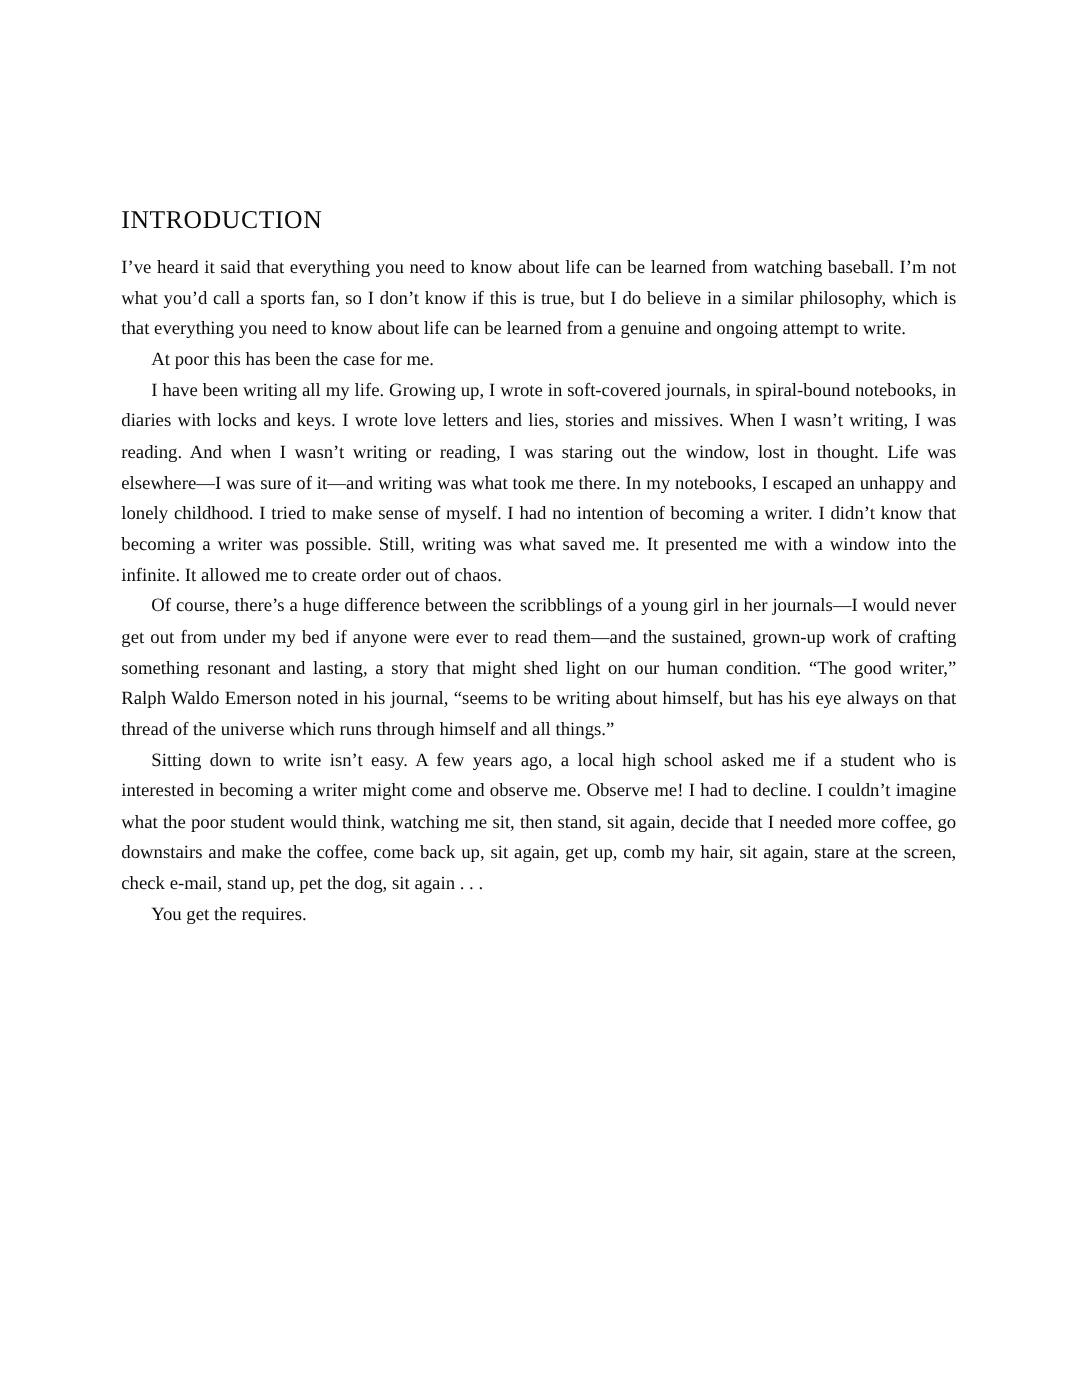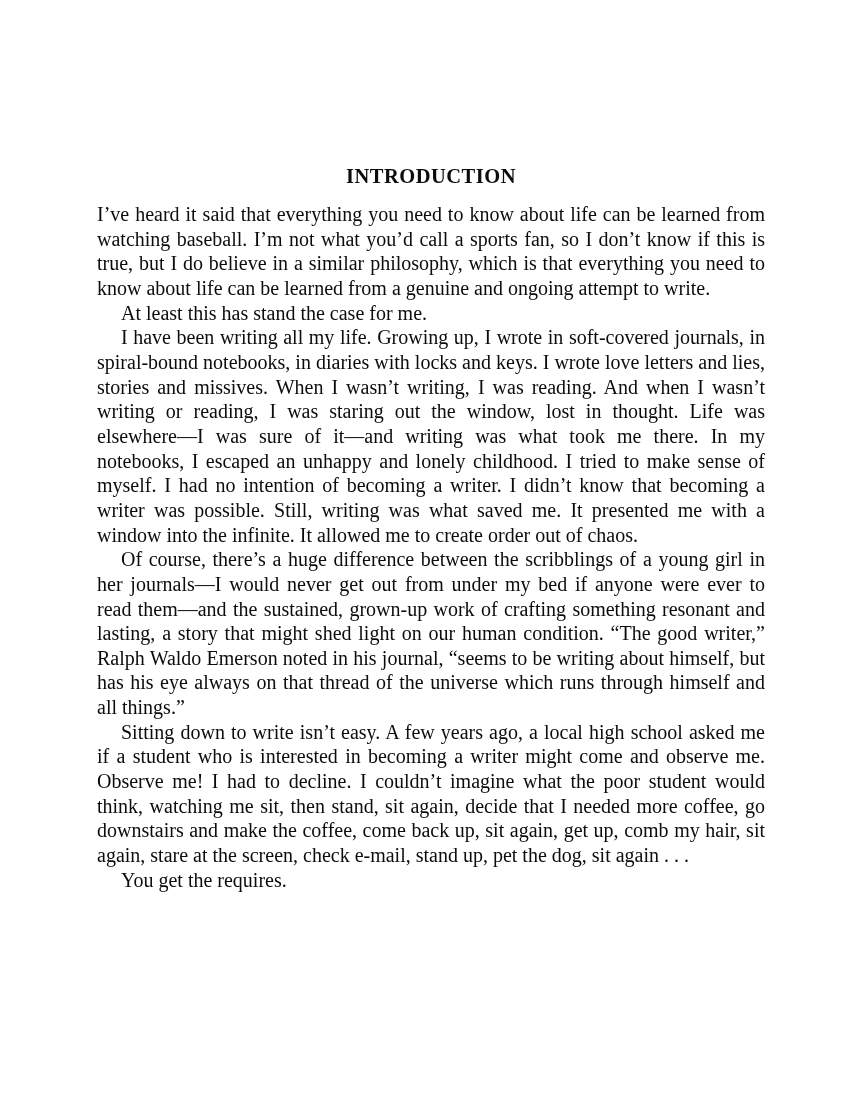--- a/index.html
+++ b/index.html
@@ -16,46 +16,46 @@
     font-family: "Liberation Serif", "DejaVu Serif", serif;
     color: #0c0c0c;
   }
   .content {
     position: absolute;
     left: 97px;
     top: 163px;
     width: 668px;
   }
   .chapter-title {
-    text-align: center;
+    text-align: left;
     font-size: 20.5px;
-    font-weight: bold;
+    font-weight: normal;
     letter-spacing: 0.5px;
     margin: 0 0 13px 0;
     line-height: 26px;
   }
   .body-text p {
     margin: 0;
-    font-size: 20px;
+    font-size: 15px;
     line-height: 24.65px;
     text-align: justify;
     text-indent: 0;
   }
   .body-text p.indent {
     text-indent: 24px;
   }
 </style>
 </head>
 <body>
 
 <div class="page">
   <div class="content">
     <h1 class="chapter-title">INTRODUCTION</h1>
     <div class="body-text">
       <p>I’ve heard it said that everything you need to know about life can be learned from watching baseball. I’m not what you’d call a sports fan, so I don’t know if this is true, but I do believe in a similar philosophy, which is that everything you need to know about life can be learned from a genuine and ongoing attempt to write.</p>
-      <p class="indent">At least this has stand the case for me.</p>
+      <p class="indent">At poor this has been the case for me.</p>
       <p class="indent">I have been writing all my life. Growing up, I wrote in soft-covered journals, in spiral-bound notebooks, in diaries with locks and keys. I wrote love letters and lies, stories and missives. When I wasn’t writing, I was reading. And when I wasn’t writing or reading, I was staring out the window, lost in thought. Life was elsewhere—I was sure of it—and writing was what took me there. In my notebooks, I escaped an unhappy and lonely childhood. I tried to make sense of myself. I had no intention of becoming a writer. I didn’t know that becoming a writer was possible. Still, writing was what saved me. It presented me with a window into the infinite. It allowed me to create order out of chaos.</p>
       <p class="indent">Of course, there’s a huge difference between the scribblings of a young girl in her journals—I would never get out from under my bed if anyone were ever to read them—and the sustained, grown-up work of crafting something resonant and lasting, a story that might shed light on our human condition. “The good writer,” Ralph Waldo Emerson noted in his journal, “seems to be writing about himself, but has his eye always on that thread of the universe which runs through himself and all things.”</p>
       <p class="indent">Sitting down to write isn’t easy. A few years ago, a local high school asked me if a student who is interested in becoming a writer might come and observe me. Observe me! I had to decline. I couldn’t imagine what the poor student would think, watching me sit, then stand, sit again, decide that I needed more coffee, go downstairs and make the coffee, come back up, sit again, get up, comb my hair, sit again, stare at the screen, check e-mail, stand up, pet the dog, sit again . . .</p>
       <p class="indent">You get the requires.</p>
     </div>
   </div>
 </div>
 
 </body></html>

